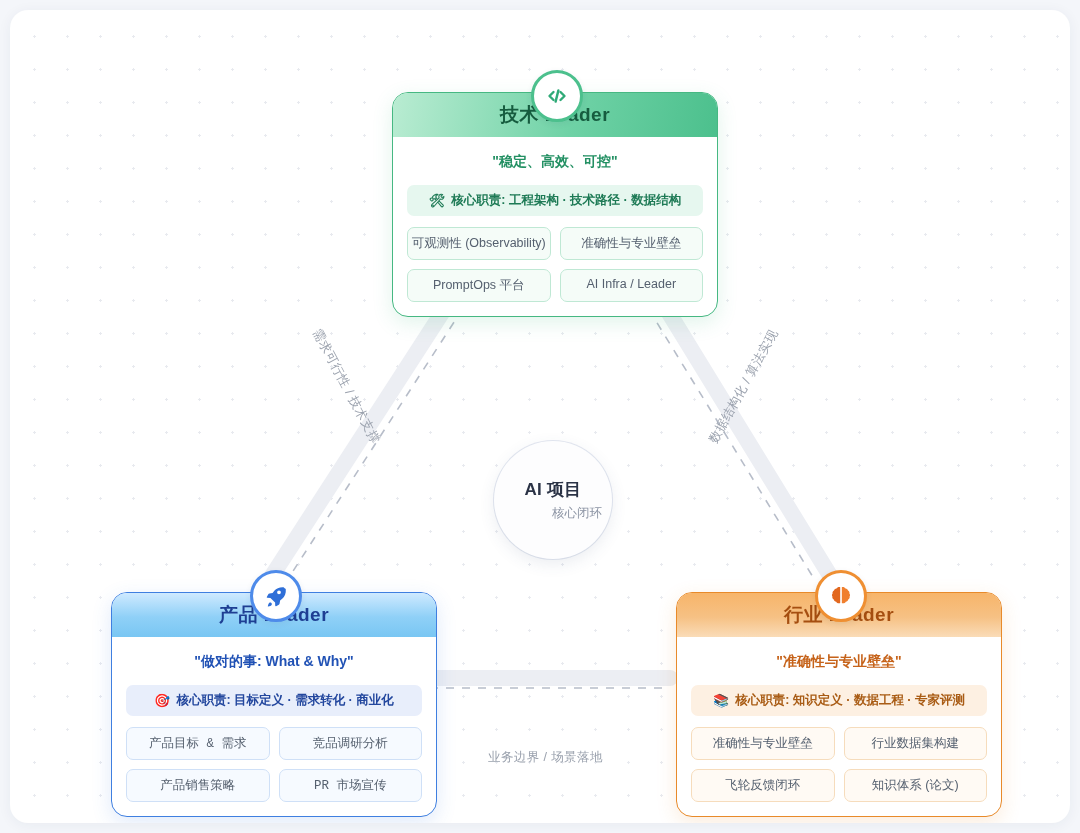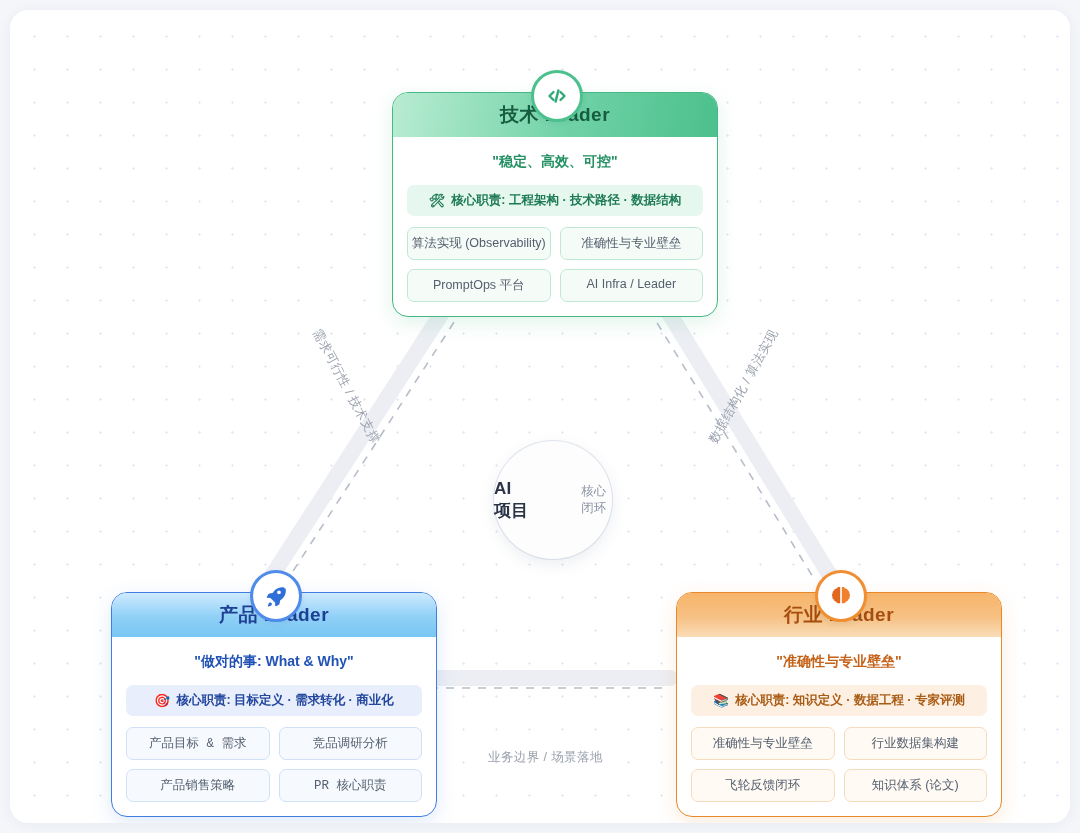--- a/index.html
+++ b/index.html
@@ -42,21 +42,21 @@
   .hub {
     position: absolute;
     left: 484px;
     top: 431px;
     width: 118px;
     height: 118px;
     border-radius: 50%;
     background: #fdfdfe;
     box-shadow: 0 5px 16px rgba(60,80,120,0.10), 0 0 0 1px rgba(225,230,240,0.9);
     display: flex;
-    flex-direction: row;
+    flex-direction: column;
     align-items: center;
     justify-content: center;
     gap: 4px;
   }
   .hub-title {
     font-size: 17px;
     font-weight: bold;
     color: #2b3346;
     letter-spacing: .3px;
   }
@@ -247,21 +247,21 @@
     <div class="card-header">
       <span>技术 Leader</span>
     </div>
     <div class="card-body">
       <div class="motto">"稳定、高效、可控"</div>
       <div class="duty">
         <span class="duty-emoji">🛠</span>
         <span>核心职责: 工程架构 · 技术路径 · 数据结构</span>
       </div>
       <div class="tags">
-        <div class="tag">算法实现 (Observability)</div>
+        <div class="tag">可观测性 (Observability)</div>
         <div class="tag">准确性与专业壁垒</div>
         <div class="tag">PromptOps 平台</div>
         <div class="tag">AI Infra / Leader</div>
       </div>
     </div>
   </div>
 
   <div class="badge" id="badge-product">
     <svg width="24" height="24" viewBox="0 0 24 24" fill="#2f6fd8">
       <path d="M19.6 3.2c-3.9-.3-7 1-9.3 3.6L8.6 8.9l-3.2.5c-.5.1-.9.4-1.1.8l-1.5 2.7c-.2.4.1.9.6.9l3 .1 4.7 4.7.1 3c0 .5.5.8.9.6l2.7-1.5c.4-.2.7-.6.8-1.1l.5-3.2 2.1-1.7c2.6-2.3 3.9-5.4 3.6-9.3 0-.6-.5-1.1-1.2-1.2zM15 10.2a1.9 1.9 0 1 1 0-3.8 1.9 1.9 0 0 1 0 3.8z"></path>
@@ -275,21 +275,21 @@
     <div class="card-body">
       <div class="motto">"做对的事: What &amp; Why"</div>
       <div class="duty">
         <span class="duty-emoji">🎯</span>
         <span>核心职责: 目标定义 · 需求转化 · 商业化</span>
       </div>
       <div class="tags">
         <div class="tag">产品目标 &amp; 需求</div>
         <div class="tag">竞品调研分析</div>
         <div class="tag">产品销售策略</div>
-        <div class="tag">PR 核心职责</div>
+        <div class="tag">PR 市场宣传</div>
       </div>
     </div>
   </div>
 
   <div class="badge" id="badge-industry">
     <svg width="24" height="24" viewBox="0 0 24 24">
       <path fill="#e2681f" d="M11.3 3.1c-1.5-.6-3.1.1-3.8 1.3-1.3.1-2.3 1-2.5 2.2-1.1.5-1.7 1.7-1.4 2.9-.8.9-.9 2.2-.2 3.1-.3 1.2.3 2.4 1.4 2.9.1 1.2 1.1 2.1 2.4 2.2.6 1.3 2.2 2 3.7 1.5.2-.1.4-.2.4-.4V3.5c0-.2-.1-.3-.3-.4z"></path>
       <path fill="#f07f2e" d="M12.7 3.1c1.5-.6 3.1.1 3.8 1.3 1.3.1 2.3 1 2.5 2.2 1.1.5 1.7 1.7 1.4 2.9.8.9.9 2.2.2 3.1.3 1.2-.3 2.4-1.4 2.9-.1 1.2-1.1 2.1-2.4 2.2-.6 1.3-2.2 2-3.7 1.5-.2-.1-.4-.2-.4-.4V3.5c0-.2.1-.3.3-.4z"></path>
       <rect x="11.6" y="3" width="0.9" height="17" fill="#ffffff" opacity="0.85"></rect>
       <path fill="#e2681f" d="M10.5 19.6h3v2.4h-3z" opacity="0"></path>

